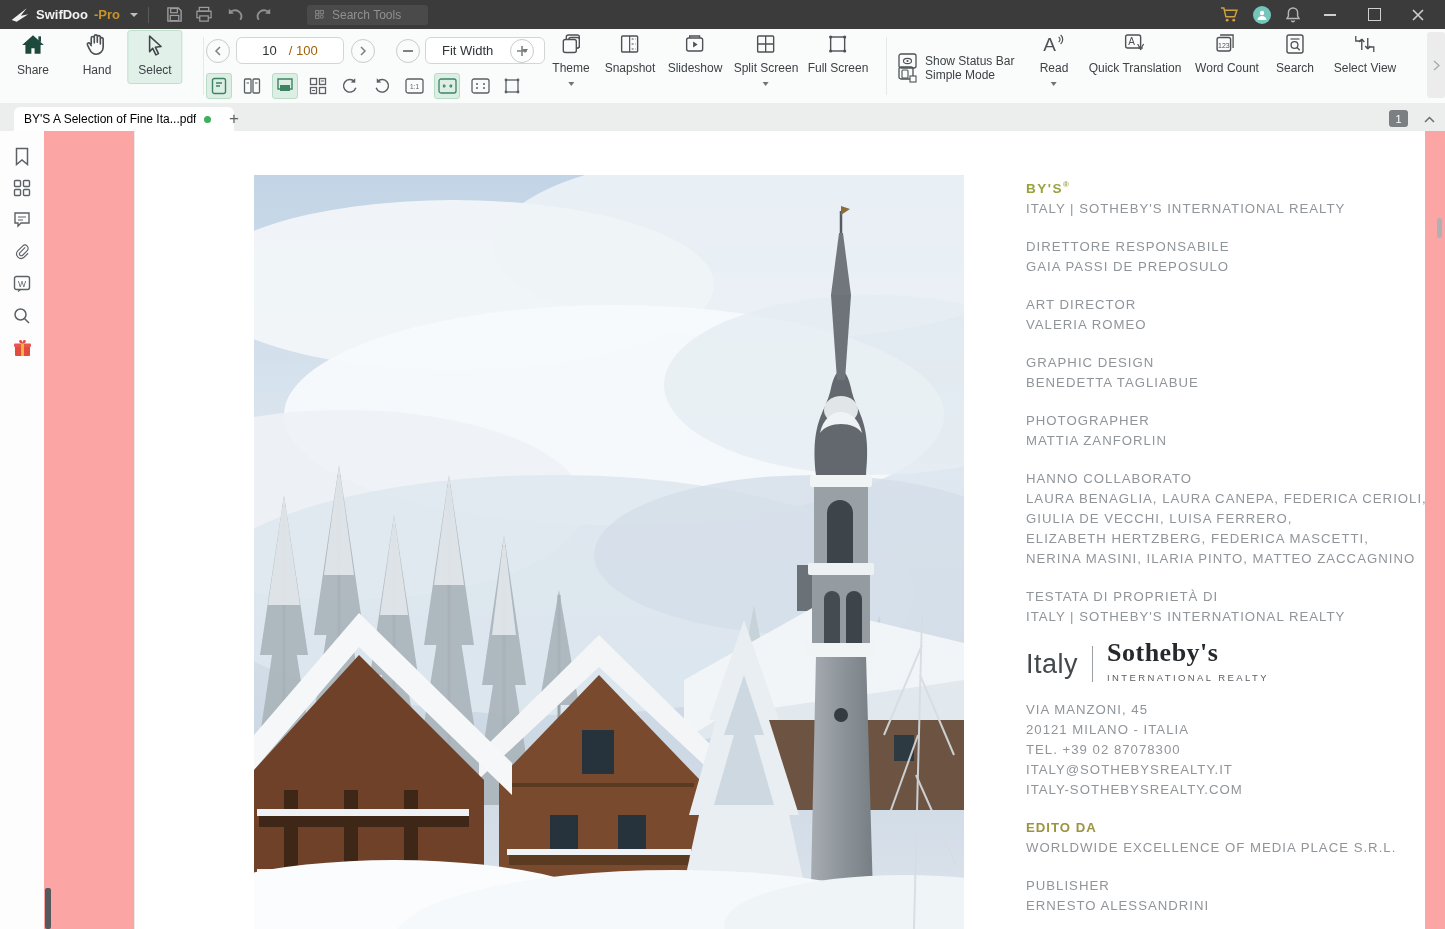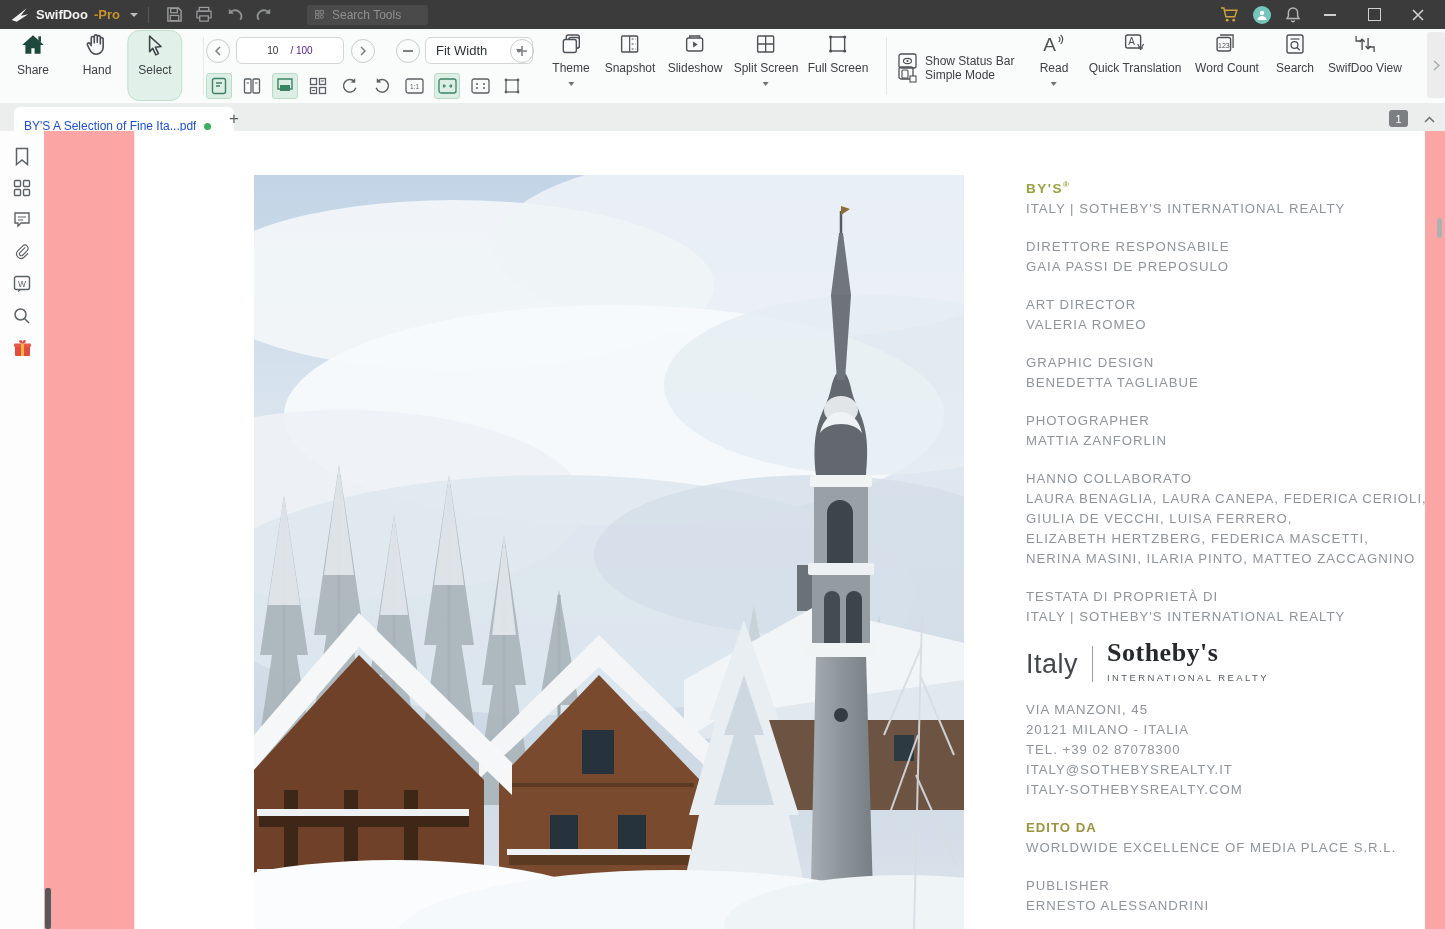--- a/index.html
+++ b/index.html
@@ -26,42 +26,42 @@
   .search-tools input::placeholder{color:#909090;}
   .tb-right{margin-left:auto;display:flex;align-items:center;gap:14px;padding-right:12px;}
   .win-btn{width:30px;height:29px;display:flex;align-items:center;justify-content:center;cursor:pointer;}
   .avatar-circle{width:18px;height:18px;border-radius:50%;background:#74c5ba;display:flex;align-items:center;justify-content:center;}
 
   
   .toolbar{position:absolute;left:0;top:29px;width:1445px;height:74px;background:#fafbfb;border-bottom:1px solid #e2e4e4;}
   .tbtn{position:absolute;top:3px;display:flex;flex-direction:column;align-items:center;gap:5px;
         transform:translateX(-50%);cursor:pointer;}
   .tbtn .lbl{font-size:12px;color:#3d4245;white-space:nowrap;}
-  .tbtn.active-sel{background:#e1f0e8;border:1px solid #bfe0cd;border-radius:12px;padding:2px 10px 23px;top:1px;}
+  .tbtn.active-sel{background:#e1f0e8;border:1px solid #bfe0cd;border-radius:3px;padding:2px 10px 6px;top:1px;}
   .mini-caret{width:0;height:0;border-left:3.5px solid transparent;border-right:3.5px solid transparent;
               border-top:4px solid #6f7477;margin-top:2px;}
   .sep-v{position:absolute;top:8px;width:1px;height:58px;background:#e7e8e8;}
   .nav-circle{position:absolute;width:22px;height:22px;border:1px solid #c9cccc;border-radius:50%;
               display:flex;align-items:center;justify-content:center;top:10px;cursor:pointer;}
   .page-input{position:absolute;left:236px;top:8px;width:106px;height:25px;border:1px solid #d4d6d6;border-radius:6px;
-              background:#fff;display:flex;align-items:center;justify-content:center;gap:12px;font-size:10px;}
-  .page-cur{color:#2e3336;} .page-tot{color:#4c1d95;}
+              background:#fff;display:flex;align-items:center;justify-content:center;gap:12px;font-size:13px;}
+  .page-cur{color:#2e3336;} .page-tot{color:#a16207;}
   .zoom-box{position:absolute;left:425px;top:8px;width:86px;height:25px;border:1px solid #d4d6d6;border-radius:6px;
-            background:#fff;display:flex;align-items:center;justify-content:space-between;padding:0 10px;font-size:13px;color:#2e3336;cursor:pointer;}
+            background:#fff;display:flex;align-items:center;justify-content:space-between;padding:0 16px;font-size:13px;color:#2e3336;cursor:pointer;}
   .ico-row{position:absolute;top:44px;display:flex;gap:8px;align-items:center;}
   .ico-cell{width:24px;height:24px;display:flex;align-items:center;justify-content:center;border-radius:3px;cursor:pointer;}
   .ico-cell.on{background:#ddeee5;border:1px solid #b9dcc9;}
   .toggle-row{position:absolute;display:flex;align-items:center;gap:8px;font-size:12px;color:#3d4245;cursor:pointer;}
   .expand-strip{position:absolute;right:0;top:3px;width:18px;height:66px;background:#ececec;border-radius:3px;
                 display:flex;align-items:center;justify-content:center;color:#a7abad;font-size:12px;cursor:pointer;}
 
   
   .tabbar{position:absolute;left:0;top:103px;width:1445px;height:28px;background:#eceeee;border-bottom:1px solid #e0e2e2;}
   .tab{position:absolute;left:14px;top:4px;width:200px;height:24px;background:#fff;border-radius:6px 6px 0 0;
-       display:flex;align-items:center;padding:7px 10px;gap:8px;font-size:12px;color:#1d4ed8;cursor:pointer;}
+       display:flex;align-items:center;padding:0 10px;gap:8px;font-size:12px;color:#000000;cursor:pointer;}
   .tab-dot{width:7px;height:7px;border-radius:50%;background:#3db05d;}
   .newtab{position:absolute;left:222px;top:4px;width:24px;height:24px;display:flex;align-items:center;justify-content:center;
           font-size:17px;color:#5c6164;cursor:pointer;}
   .tab-badge{position:absolute;left:1389px;top:7px;width:19px;height:17px;background:#7b7f82;color:#fff;border-radius:3px;
              font-size:11px;display:flex;align-items:center;justify-content:center;cursor:pointer;}
   .tab-collapse{position:absolute;left:1419px;top:6px;width:20px;height:20px;display:flex;align-items:center;justify-content:center;cursor:pointer;}
 
   
   .sidebar{position:absolute;left:0;top:131px;width:44px;height:798px;background:#fdfdfd;border-right:1px solid #ececec;}
   .side-ico{position:absolute;left:11px;width:22px;height:22px;display:flex;align-items:center;justify-content:center;cursor:pointer;}
@@ -399,21 +399,21 @@
       </svg>
       <span class="lbl">Search</span>
     </div>
     <div class="tbtn" style="left:1365px;">
       <svg width="26" height="24" viewBox="0 0 26 24">
         <path d="M4 4 v5 h5 M4 9 v0" fill="none" stroke="#4c5256" stroke-width="1.3"></path>
         <path d="M22 20 v-5 h-5" fill="none" stroke="#4c5256" stroke-width="1.3"></path>
         <path d="M10 18 V7 M10 7 l-2.5 3 M10 7 l2.5 3" fill="none" stroke="#4c5256" stroke-width="1.4"></path>
         <path d="M16 6 V17 M16 17 l-2.5 -3 M16 17 l2.5 -3" fill="none" stroke="#4c5256" stroke-width="1.4"></path>
       </svg>
-      <span class="lbl">SwifDoo View</span>
+      <span class="lbl">Select View</span>
     </div>
 
     <div class="expand-strip">
       <svg width="7" height="11" viewBox="0 0 7 11">
           <path d="M1 1 L6 5.5 L1 10" fill="none" stroke="#a7abad" stroke-width="1.4"></path>
         </svg>
     </div>
   </div>
 
   <div class="tabbar">

